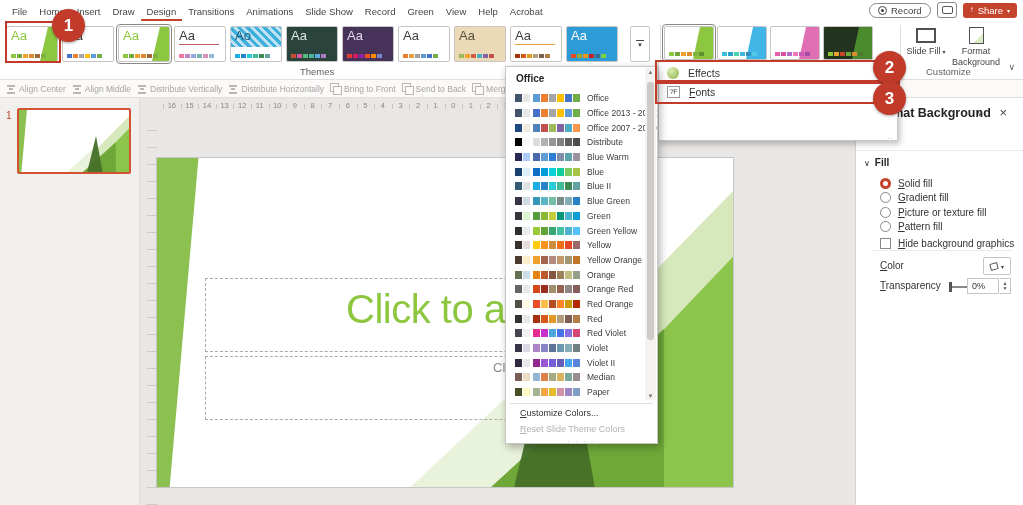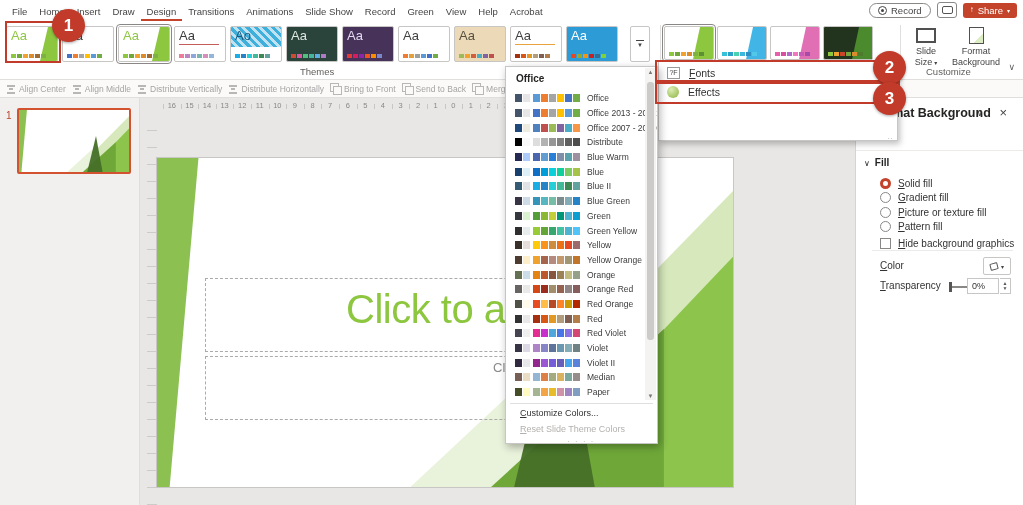--- a/index.html
+++ b/index.html
@@ -388,21 +388,21 @@
             <span style="background: rgb(201, 68, 42);"></span>
             <span style="background: rgb(113, 166, 59);"></span>
             <span style="background: rgb(219, 139, 44);"></span>
             <span style="background: rgb(79, 122, 46);"></span>
           </div>
         </div>
       </div>
     <div class="sep sep2"></div>
     <div class="big-btn slide-size">
       <div class="ss-icon"></div>
-      <div><span>Slide Size</span><span class="caret">▾</span></div>
+      <div><span>Slide Fill</span><span class="caret">▾</span></div>
     </div>
     <div class="big-btn fmt-bg">
       <div class="fb-icon"></div>
       <div>Format Background</div>
     </div>
     <div class="customize-label">Customize</div>
     <div class="ribbon-collapse">∨</div>
   </div>
 
   <div class="toolbar" id="toolbar-row">
@@ -551,27 +551,27 @@
       <span class="spin">
           <span>▲</span>
           <span>▼</span>
         </span>
     </div>
   </div>
 
   <div class="variants-menu">
     <div class="vm-items" id="vm-items">
         <div class="vm-row">
+          <span class="vmi effects-icon"></span>
+          <span class="vm-label">Effects</span>
+          <span class="vm-chev">›</span>
+        </div>
+        <div class="vm-row">
           <span class="vmi fonts-icon"></span>
           <span class="vm-label accel"><u>F</u>onts</span>
-          <span class="vm-chev">›</span>
-        </div>
-        <div class="vm-row">
-          <span class="vmi effects-icon"></span>
-          <span class="vm-label">Effects</span>
           <span class="vm-chev">›</span>
         </div>
       </div>
     <div class="vm-grip">∙∙</div>
   </div>
 
   <div class="colors-flyout">
     <div class="flyout-header">Office</div>
     <div class="palette-list" id="palette-list">
         <div class="palette-row">

